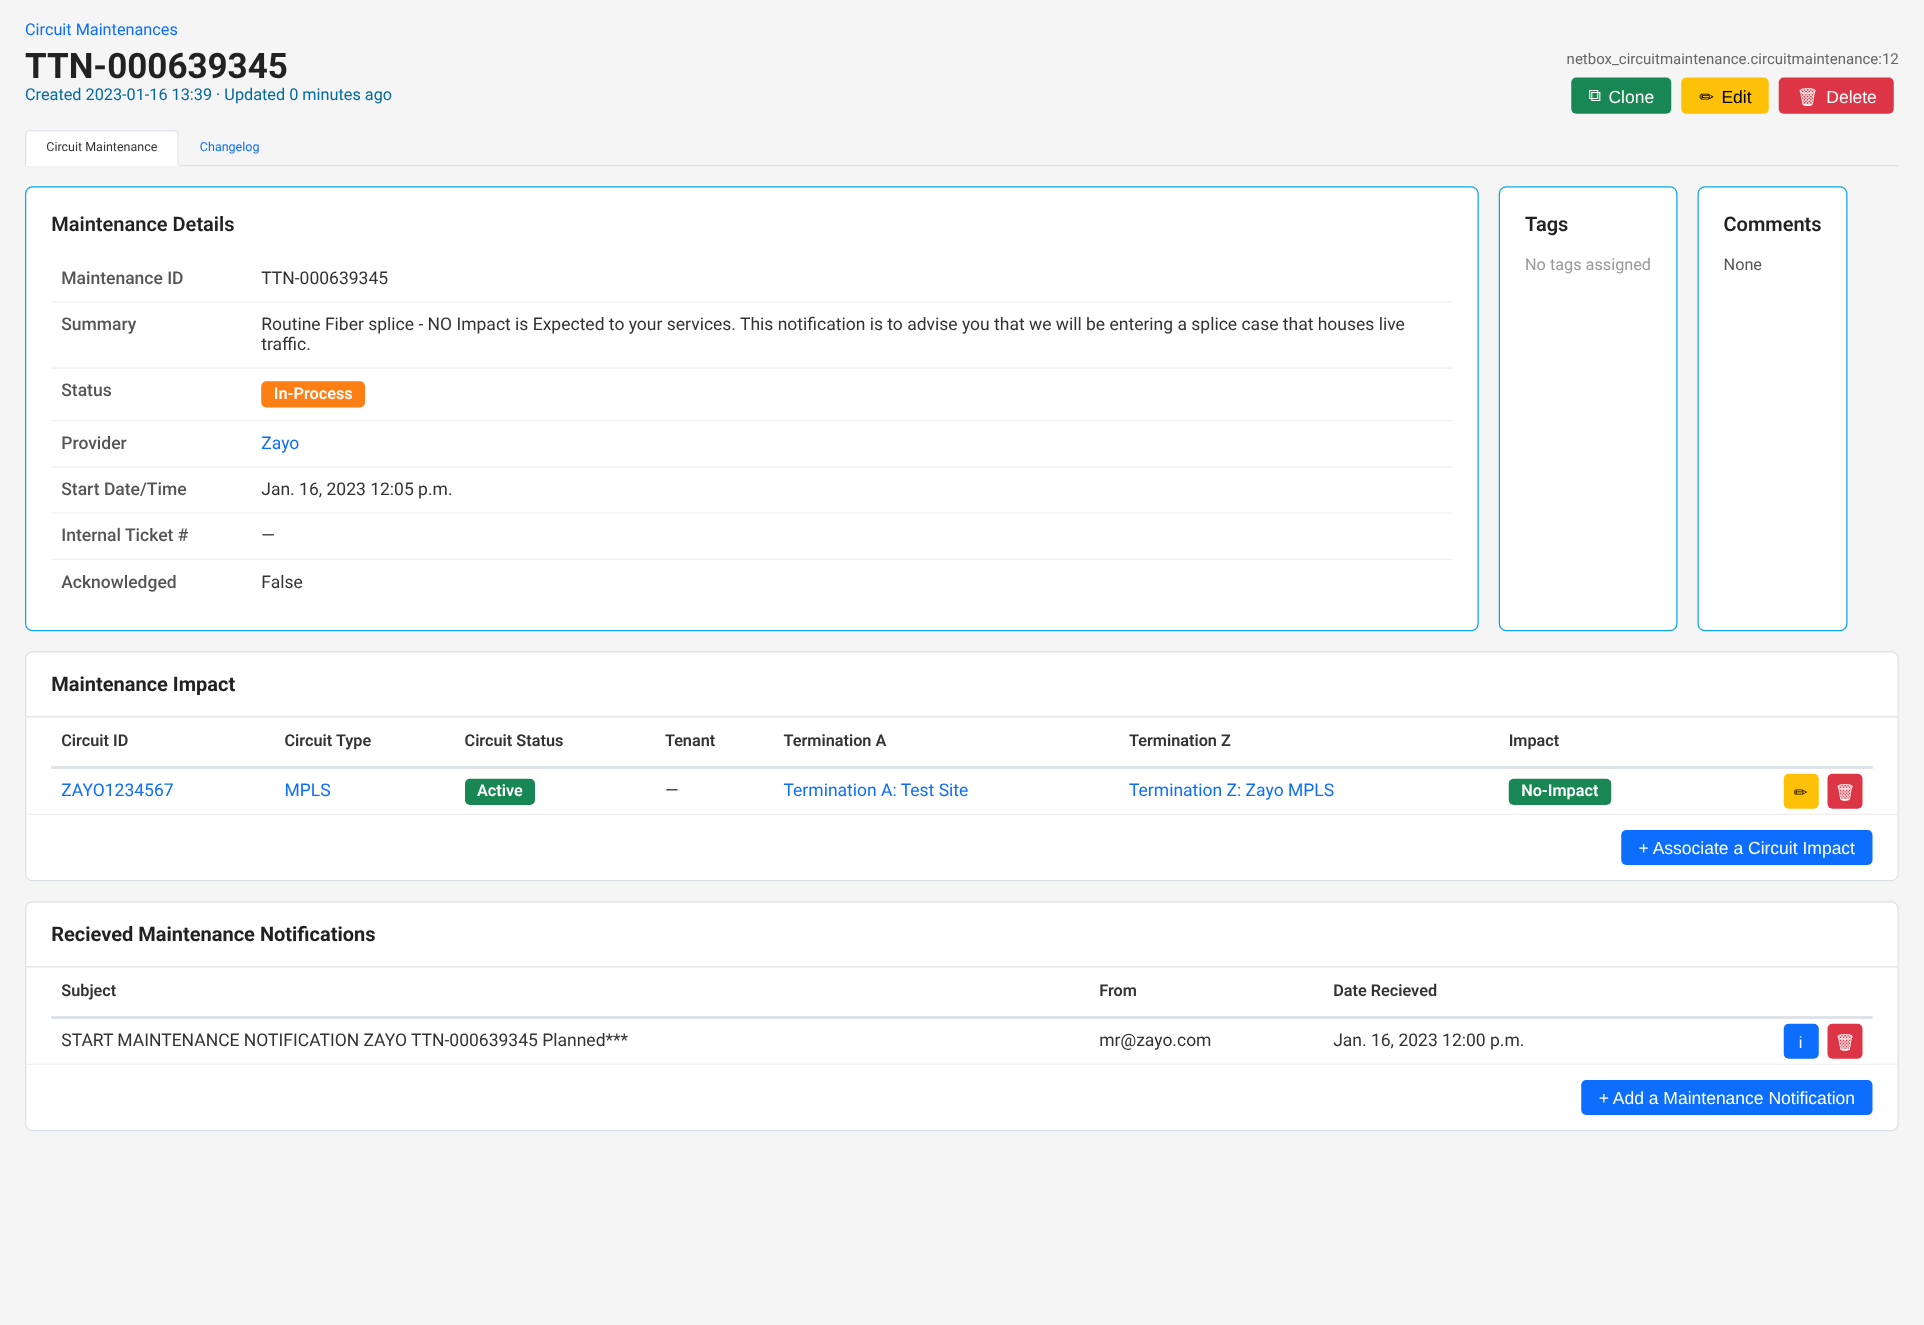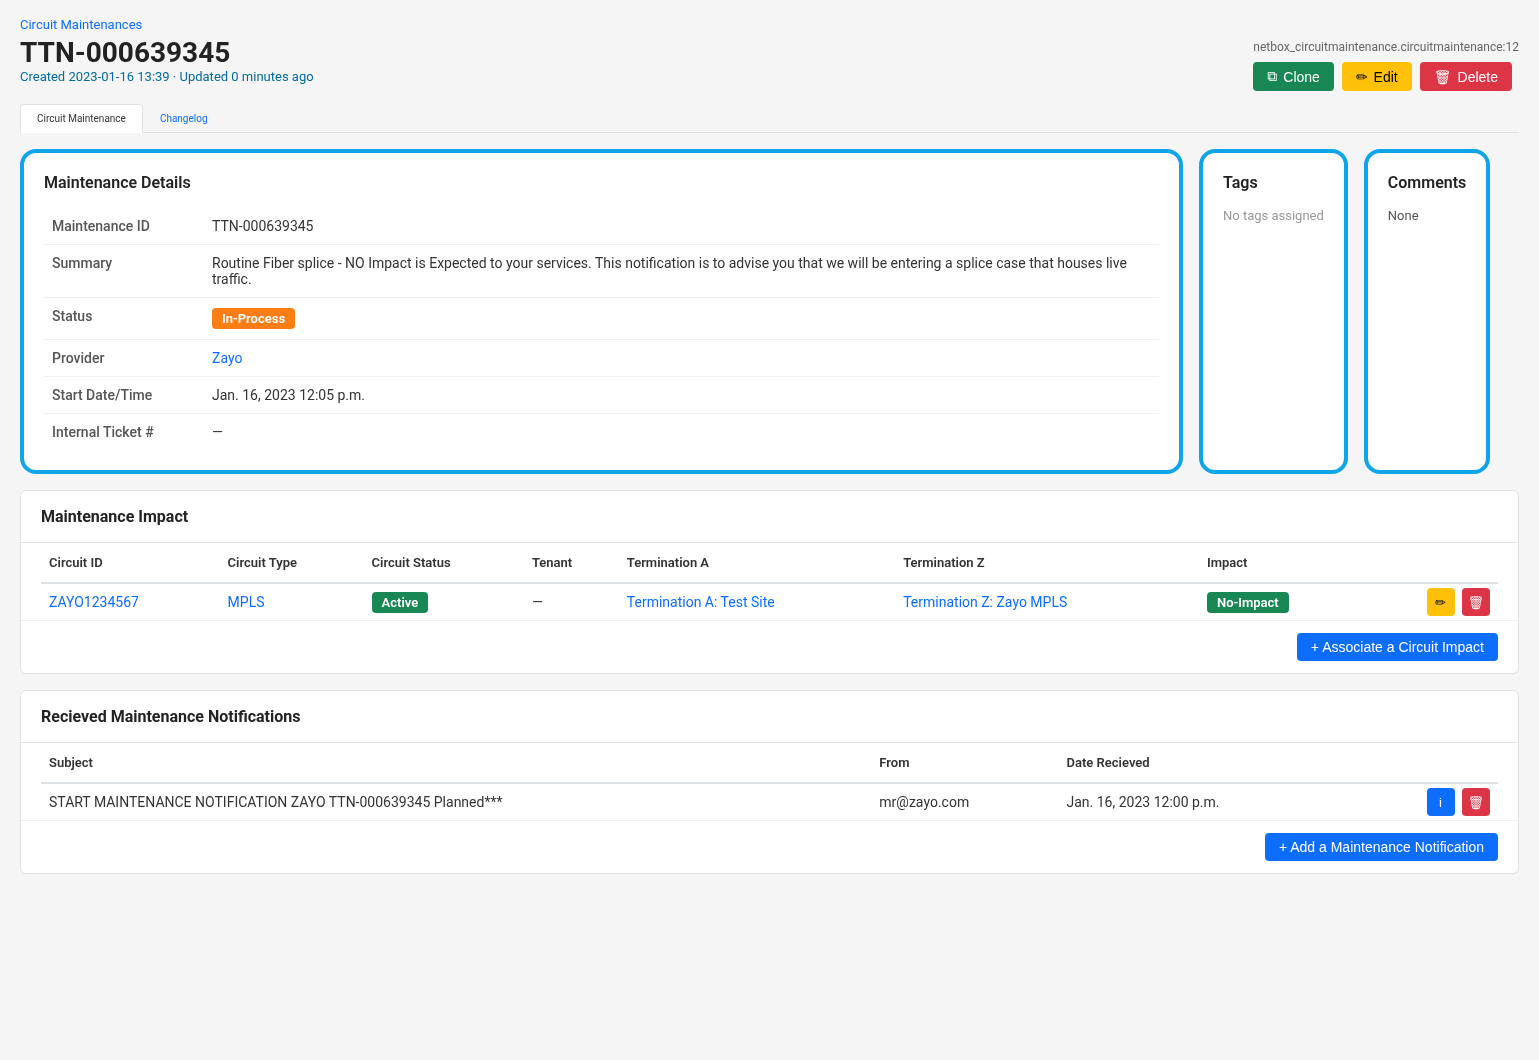--- a/index.html
+++ b/index.html
@@ -22,21 +22,21 @@
     .btn-delete { background: #dc3545; color: white; }
     .btn-primary { background: #0d6efd; color: white; }
     
     .tabs { display: flex; gap: 0; border-bottom: 1px solid #dee2e6; margin-bottom: 16px; }
     .tab { padding: 8px 16px; border: 1px solid transparent; border-bottom: none; cursor: pointer; font-size: 10px; background: #f8f9fa; color: #333; border-radius: 4px 4px 0 0; }
     .tab.active { background: white; border-color: #dee2e6; border-bottom: 1px solid white; margin-bottom: -1px; color: #333; }
     .tab.changelog { color: #0d6efd; background: transparent; border-color: transparent; }
     
     .content-grid { display: grid; grid-template-columns: 1fr 320px; gap: 16px; margin-bottom: 16px; }
     
-    .card { background: white; border: 4px solid #0ea5e9; border-radius: 16px; padding: 20px; }
+    .card { background: white; border: 1px solid #0ea5e9; border-radius: 6px; padding: 20px; }
     
     .card-title { font-size: 16px; font-weight: 600; margin-bottom: 16px; color: #222; }
     
     .detail-table { width: 100%; border-collapse: collapse; }
     .detail-table tr { border-bottom: 1px solid #f0f0f0; }
     .detail-table tr:last-child { border-bottom: none; }
     .detail-table td { padding: 10px 8px; vertical-align: top; }
     .detail-table td:first-child { color: #555; font-weight: 500; width: 160px; }
     
     .badge { display: inline-block; padding: 3px 10px; border-radius: 4px; font-size: 13px; font-weight: 600; }
@@ -59,21 +59,21 @@
     .icon-btn { display: inline-flex; align-items: center; justify-content: center; width: 28px; height: 28px; border: none; border-radius: 4px; cursor: pointer; font-size: 13px; }
     .icon-btn-yellow { background: #ffc107; color: #000; }
     .icon-btn-red { background: #dc3545; color: white; }
     .icon-btn-blue { background: #0d6efd; color: white; }
     
     .section-footer { padding: 12px 20px; display: flex; justify-content: flex-end; border-top: 1px solid #f0f0f0; }
     
     .tags-none { color: #999; font-size: 13px; }
     .comments-none { color: #555; font-size: 13px; }
     
-    .header-right { display: flex; flex-direction: column; align-items: flex-start; gap: 8px; margin-left: 36px; }
+    .header-right { display: flex; flex-direction: column; align-items: center; gap: 8px; margin-left: 36px; }
   </style>
 </head>
 <body>
 
 <div class="page-wrapper">
 
   <div>
     <a class="breadcrumb-link" href="#">Circuit Maintenances</a>
   </div>
 
@@ -130,20 +130,24 @@
             <td>Provider</td>
             <td><a class="link" href="#">Zayo</a></td>
           </tr>
           <tr>
             <td>Start Date/Time</td>
             <td>Jan. 16, 2023 12:05 p.m.</td>
           </tr>
           <tr>
             <td>Internal Ticket #</td>
             <td>—</td>
+          </tr>
+          <tr>
+            <td>Acknowledged</td>
+            <td>False</td>
           </tr>
         </tbody>
       </table>
     </div>
 
     <div style="display: flex; gap: 16px;">
       <div class="card">
         <div class="card-title">Tags</div>
         <p class="tags-none">No tags assigned</p>
       </div>

